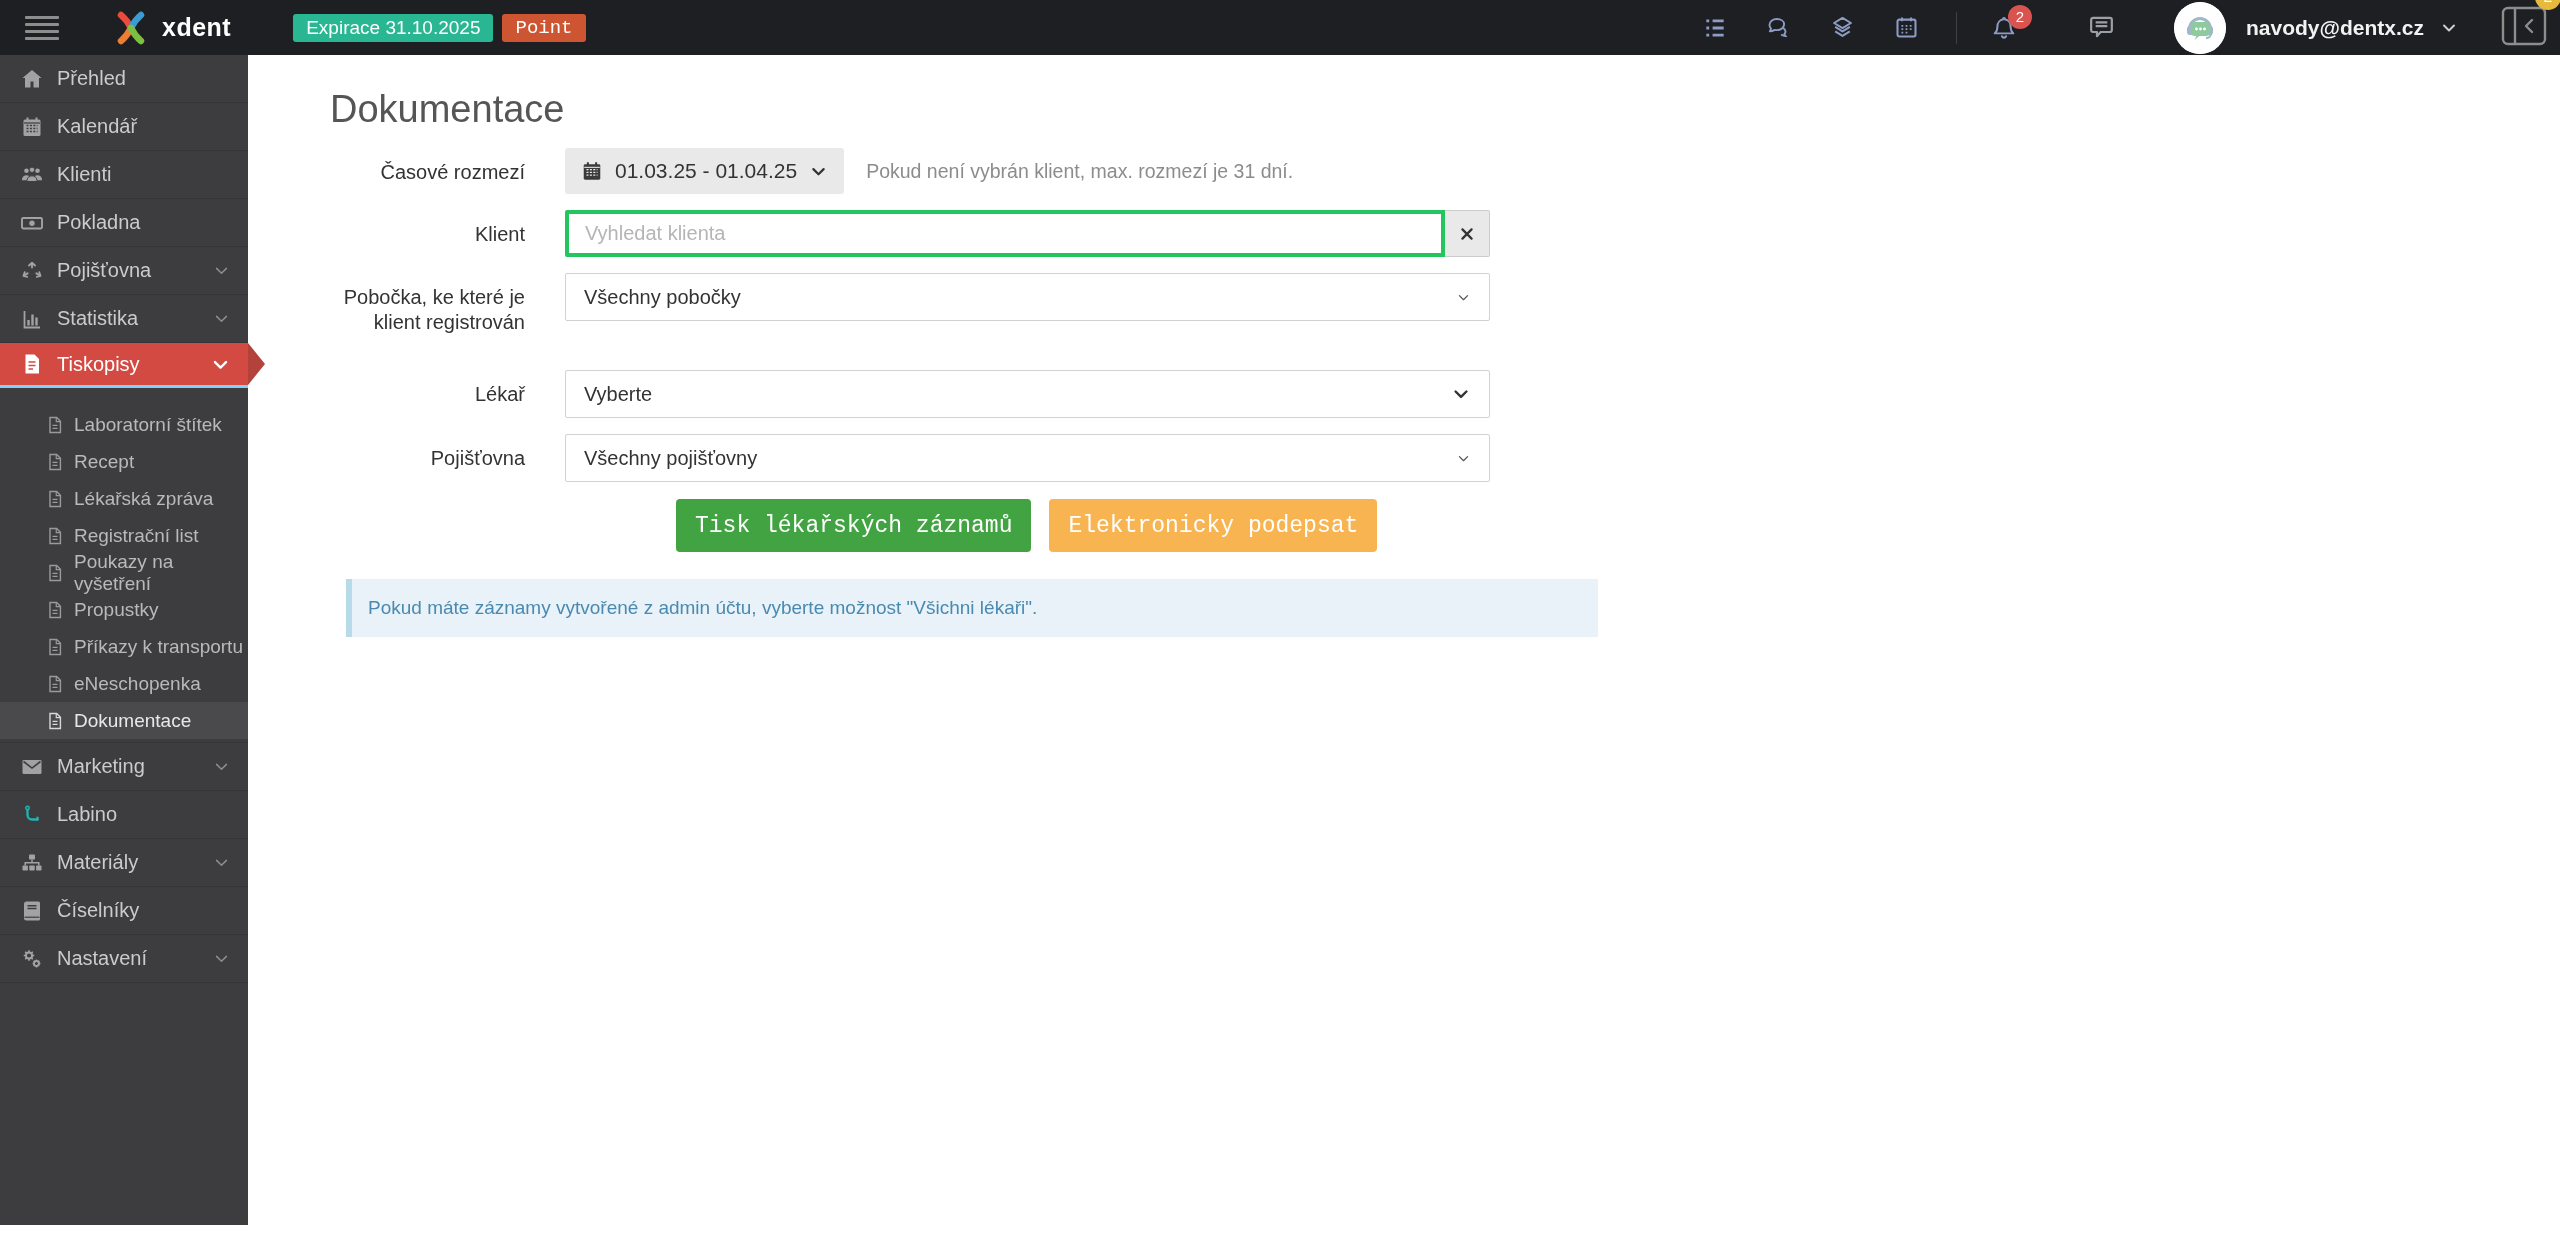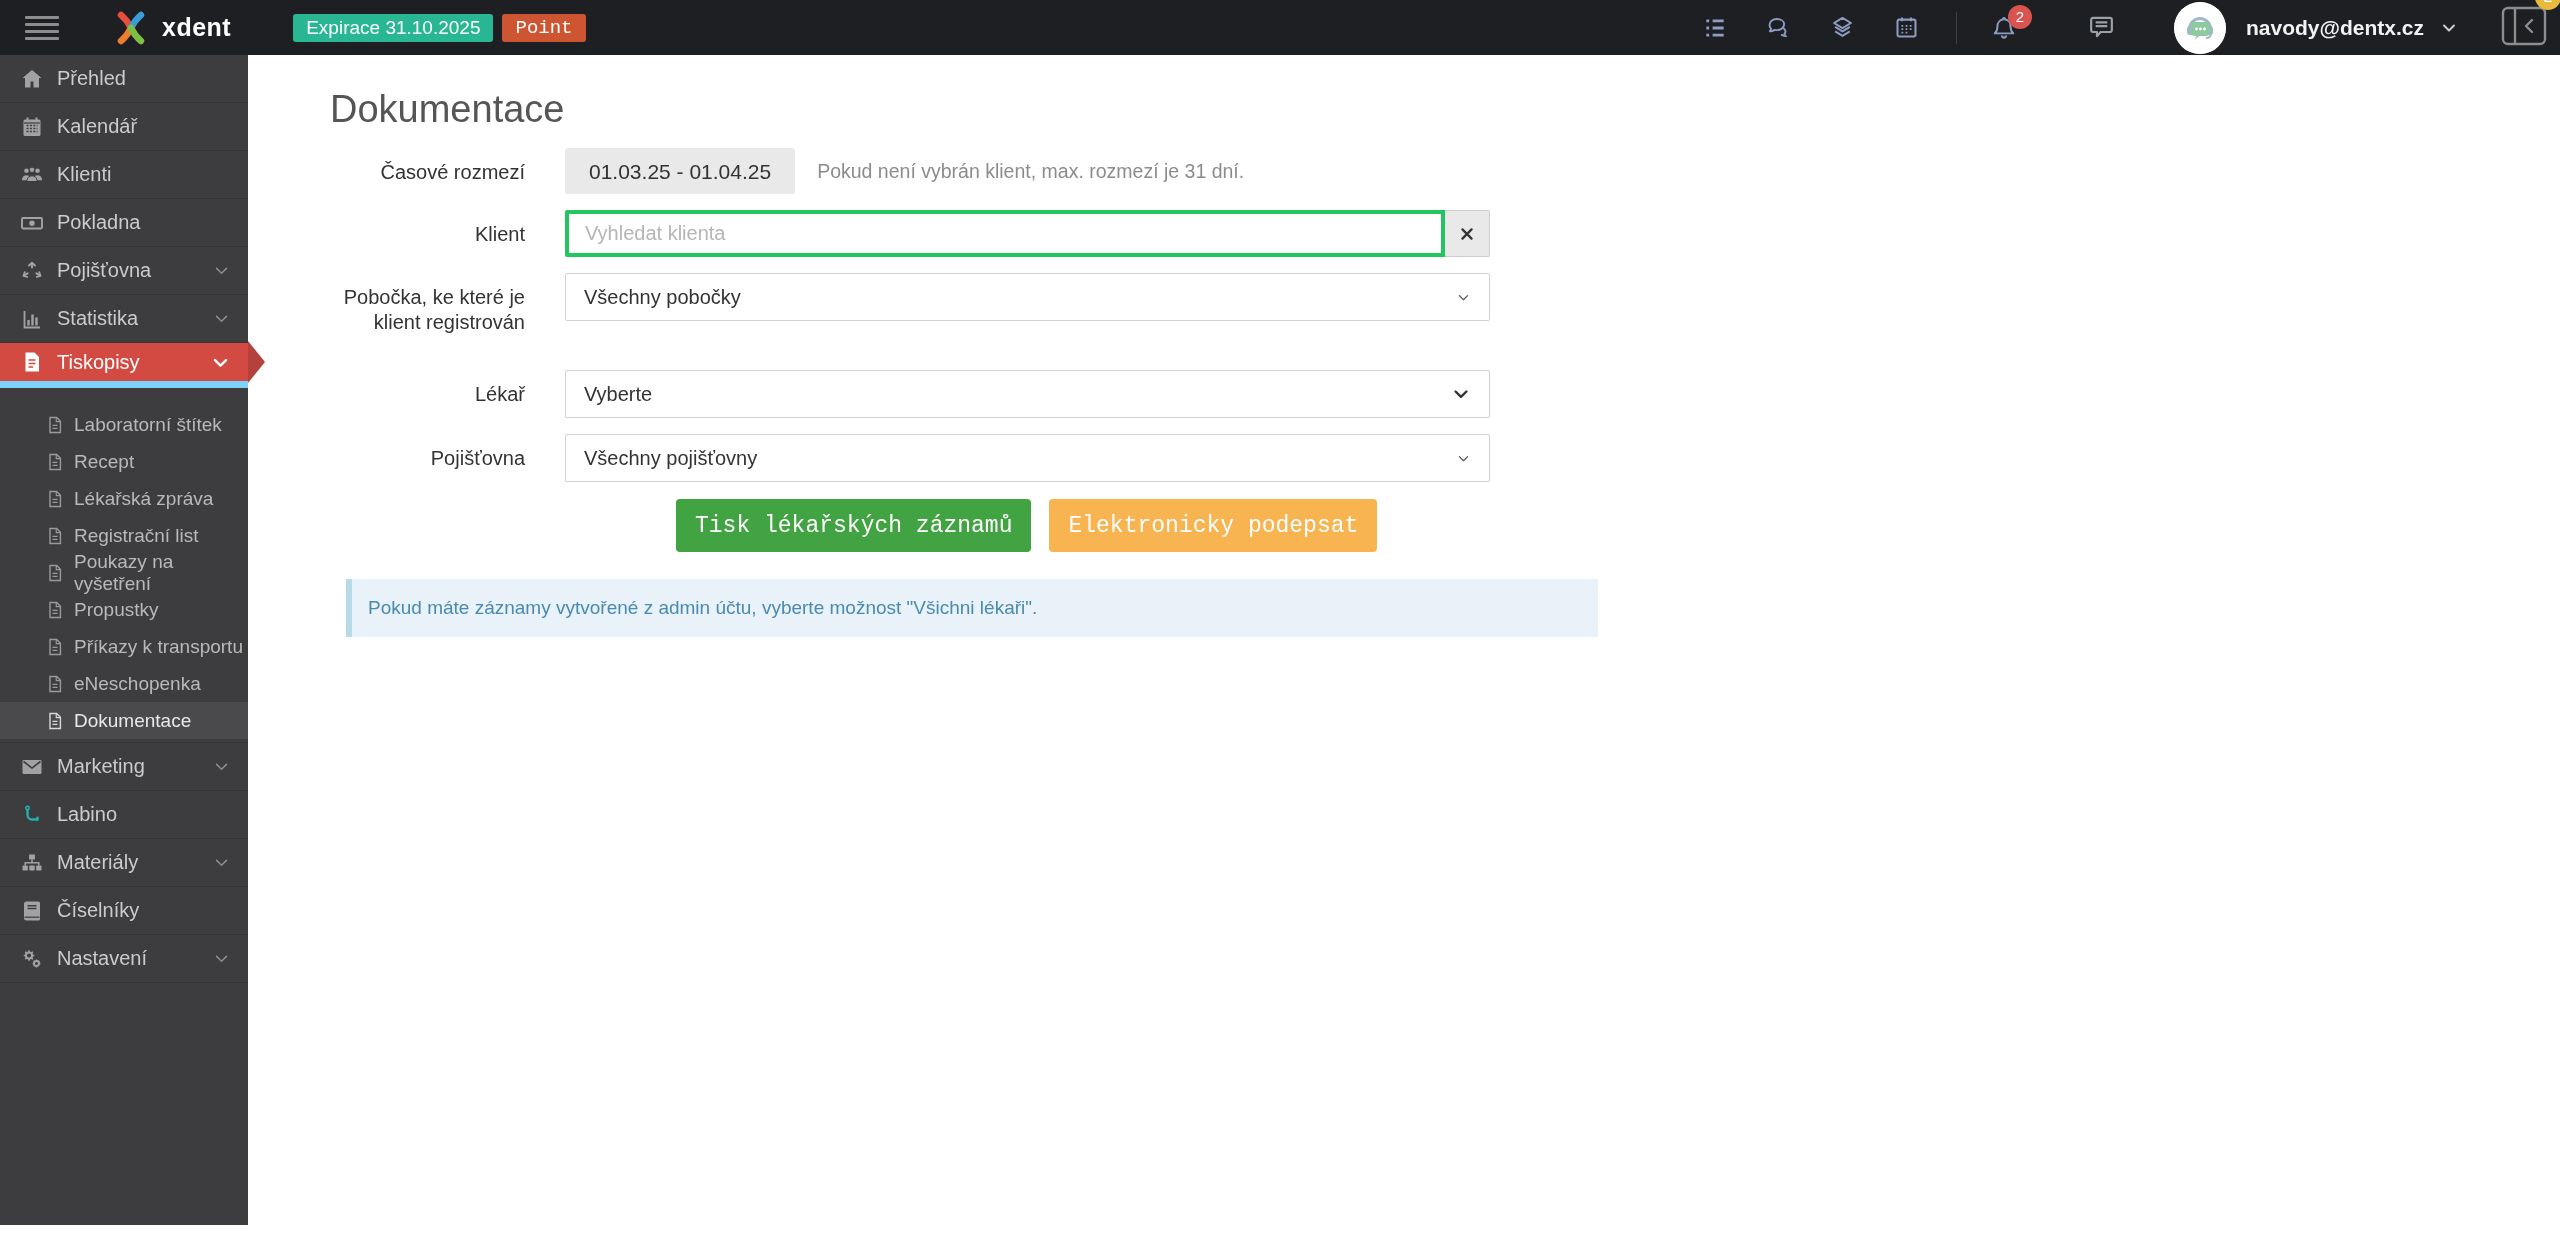--- a/index.html
+++ b/index.html
@@ -35,41 +35,41 @@
   .panel-wrap { position:relative; margin-left:42px; color:#8d8d8d; cursor:pointer; }
   .badge-yellow { position:absolute; top:-22px; right:-14px; width:26px; height:26px; border-radius:13px;
     background:#e7b93c; color:#fff; font-size:16px; display:flex; align-items:center; justify-content:center; }
 
   
   .sidebar { position:fixed; top:55px; left:0; width:248px; bottom:16px; background:#3d3d3f; z-index:10; }
   .sb-item { height:48px; display:flex; align-items:center; padding:0 18px 0 20px;
     border-bottom:1px solid #353537; color:#cbcbcb; font-size:20px; cursor:pointer; gap:13px; }
   .sb-item .sb-icon { width:24px; height:24px; flex:0 0 24px; color:#a2a2a2; display:flex; align-items:center; }
   .sb-item .sb-chevron { margin-left:auto; color:#8f8f8f; display:flex; }
-  .sb-item.active { background:#d24a42; color:#fff; position:relative; border-bottom:7px solid #7dd3fc; height:45px; }
+  .sb-item.active { background:#d24a42; color:#fff; position:relative; border-bottom:3px solid #7dd3fc; height:45px; }
   .sb-item.active .sb-icon { color:#fff; }
   .sb-item.active .sb-chevron { color:#fff; }
   .active-arrow { position:absolute; right:-17px; top:50%; transform:translateY(-50%); width:0; height:0;
     border-top:21px solid transparent; border-bottom:21px solid transparent; border-left:17px solid #b2423b; }
   .submenu { padding:18px 0 3px 0; border-bottom:1px solid #353537; }
   .sub-item { height:37px; display:flex; align-items:center; padding-left:45px; gap:9px;
     color:#b9b9b9; font-size:19px; cursor:pointer; }
   .sub-item .sb-icon { width:20px; height:20px; flex:0 0 20px; color:#9a9a9a; display:flex; align-items:center; }
   .sub-item.selected { background:#4a4a4d; color:#e8e8e8; }
   .sub-item.selected .sb-icon { color:#d8d8d8; }
   .labino-icon { color:#20b5b1 !important; }
 
   
   .main { position:absolute; left:300px; top:55px; right:0; }
   .page-title { margin:31px 0 16px 30px; font-size:38px; font-weight:300; color:#555; line-height:46px; }
   .form-row { display:flex; align-items:flex-start; margin-bottom:16px; }
   .form-label { flex:0 0 225px; margin-right:40px; text-align:right; font-size:20px; color:#333;
     padding-top:12px; line-height:25px; }
   .daterange-btn { height:46px; background:#e9e9e9; border-radius:3px; display:flex; align-items:center;
-    gap:12px; padding:0 24px; cursor:pointer;flex-direction:column; }
+    gap:12px; padding:0 16px; cursor:pointer; }
   .daterange-btn .dr-text { font-size:21px; color:#333; }
   .hint { align-self:center; margin-left:22px; font-size:19.5px; color:#8c8c8c; }
   .klient-group { display:flex; width:925px; }
   .klient-input { flex:1; height:47px; border:4px solid #22c55e; border-radius:2px 0 0 2px; padding:0 16px;
     font-size:20px; color:#333; font-family:inherit; outline:none; }
   .klient-input::placeholder { color:#b5b5b5; }
   .clear-btn { width:45px; height:47px; background:#e9e9e9; border:1px solid #ccc; border-left:none;
     border-radius:0 2px 2px 0; display:flex; align-items:center; justify-content:center; cursor:pointer; }
   .selectbox { width:925px; height:48px; border:1px solid #d2d2d2; border-radius:2px; background:#fff;
     display:flex; align-items:center; justify-content:space-between; padding:4px 18px; font-size:20px;

